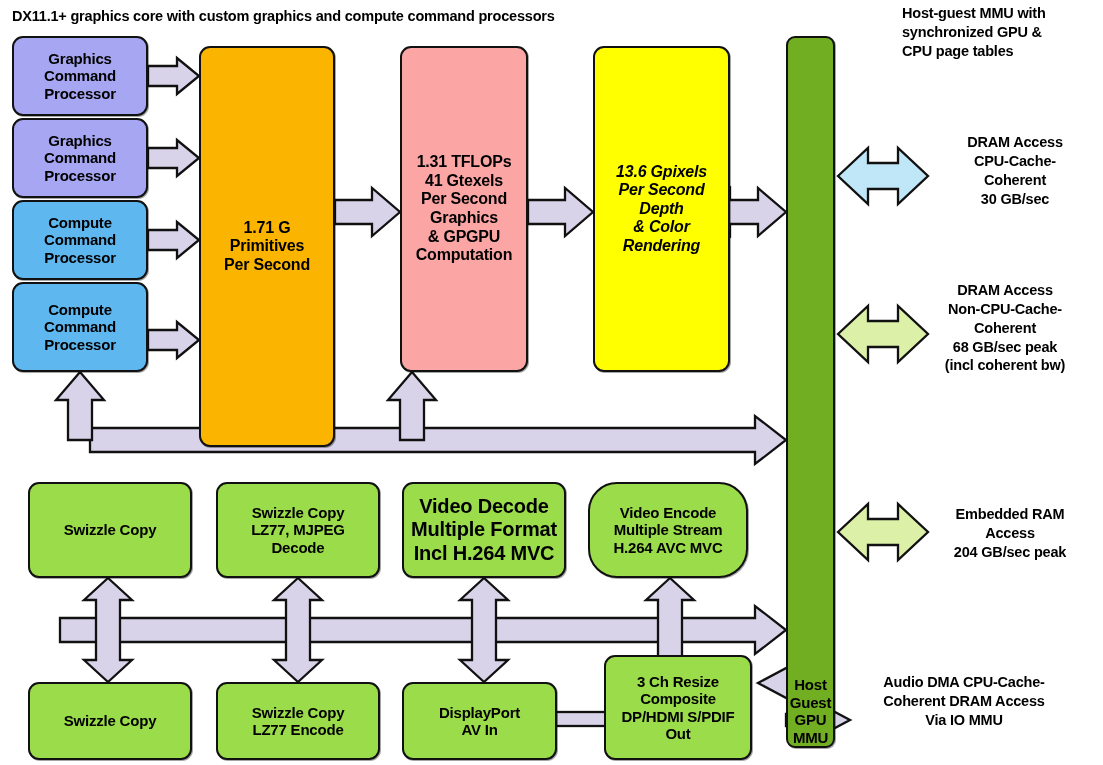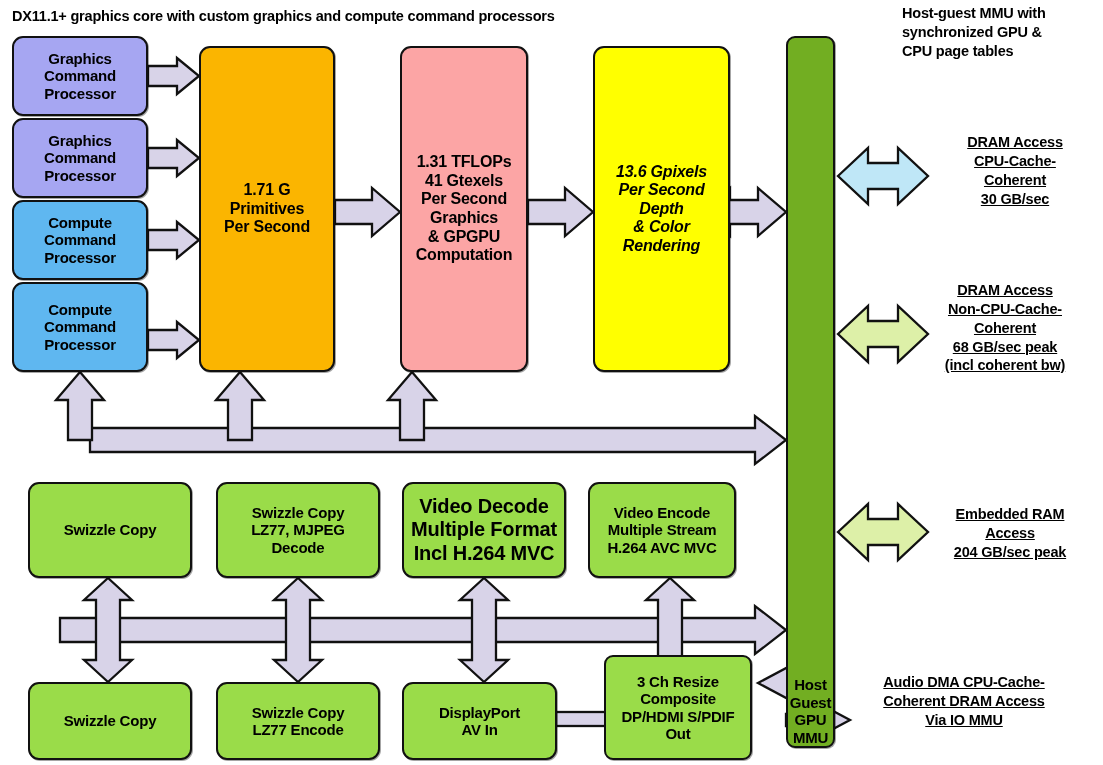--- a/index.html
+++ b/index.html
@@ -27,21 +27,21 @@
   .stage-pink{background:#fca5a5;}
   .stage-yellow{background:#ffff00;font-style:italic;}
   .mmu{background:#72ae22;border-radius:9px;}
   .eng{background:#9adc49;}
 
   
   .txt{
     position:absolute;font-weight:bold;line-height:1.3;
     white-space:pre-line;z-index:6;letter-spacing:-0.2px;
   }
-  .txt.center{text-align:center;text-decoration:underline;}
+  .txt.center{text-align:center;}
   .txt.left{text-align:left;}
 
   
   #arrows{position:absolute;left:0;top:0;width:1103px;height:765px;z-index:2;}
   #arrows-top{position:absolute;left:0;top:0;width:1103px;height:765px;z-index:5;}
 </style>
 </head>
 <body>
 
 <div id="stage">
@@ -128,21 +128,21 @@
     <span>Compute
 Command
 Processor</span>
   </div>
   <div class="blk cp-cmp" style="left:12px;top:282px;width:136px;height:90px;font-size:15px;">
     <span>Compute
 Command
 Processor</span>
   </div>
 
-  <div class="blk stage-orange" style="left:199px;top:46px;width:136px;height:326px;font-size:16px;">
+  <div class="blk stage-orange" style="left:199px;top:46px;width:136px;height:401px;font-size:16px;">
     <span>1.71 G
 Primitives
 Per Second</span>
   </div>
 
   <div class="blk stage-pink" style="left:400px;top:46px;width:128px;height:326px;font-size:16px;">
     <span>1.31 TFLOPs
 41 Gtexels
 Per Second
 Graphics
@@ -195,38 +195,38 @@
   <div class="blk eng" style="left:216px;top:482px;width:164px;height:96px;font-size:15px;">
     <span>Swizzle Copy
 LZ77, MJPEG
 Decode</span>
   </div>
   <div class="blk eng" style="left:402px;top:482px;width:164px;height:96px;font-size:20px;">
     <span>Video Decode
 Multiple Format
 Incl H.264 MVC</span>
   </div>
-  <div class="blk eng" style="left:588px;top:482px;width:148px;height:96px;font-size:15px;">
+  <div class="blk eng" style="left:588px;top:482px;width:160px;height:96px;font-size:15px;border-radius:29px;">
     <span>Video Encode
 Multiple Stream
 H.264 AVC MVC</span>
   </div>
 
   <div class="blk eng" style="left:28px;top:682px;width:164px;height:78px;font-size:15px;">
     <span>Swizzle Copy</span>
   </div>
   <div class="blk eng" style="left:216px;top:682px;width:164px;height:78px;font-size:15px;">
     <span>Swizzle Copy
 LZ77 Encode</span>
   </div>
   <div class="blk eng" style="left:402px;top:682px;width:155px;height:78px;font-size:15px;">
     <span>DisplayPort
 AV In</span>
   </div>
-  <div class="blk eng" style="left:604px;top:655px;width:148px;height:105px;font-size:15px;border-radius:9px;">
+  <div class="blk eng" style="left:604px;top:655px;width:148px;height:105px;font-size:15px;">
     <span>3 Ch Resize
 Composite
 DP/HDMI S/PDIF
 Out</span>
   </div>
 
   <div class="txt center" style="left:838px;top:673px;width:252px;font-size:14.5px;">Audio DMA CPU-Cache-
 Coherent DRAM Access
 Via IO MMU</div>
 

